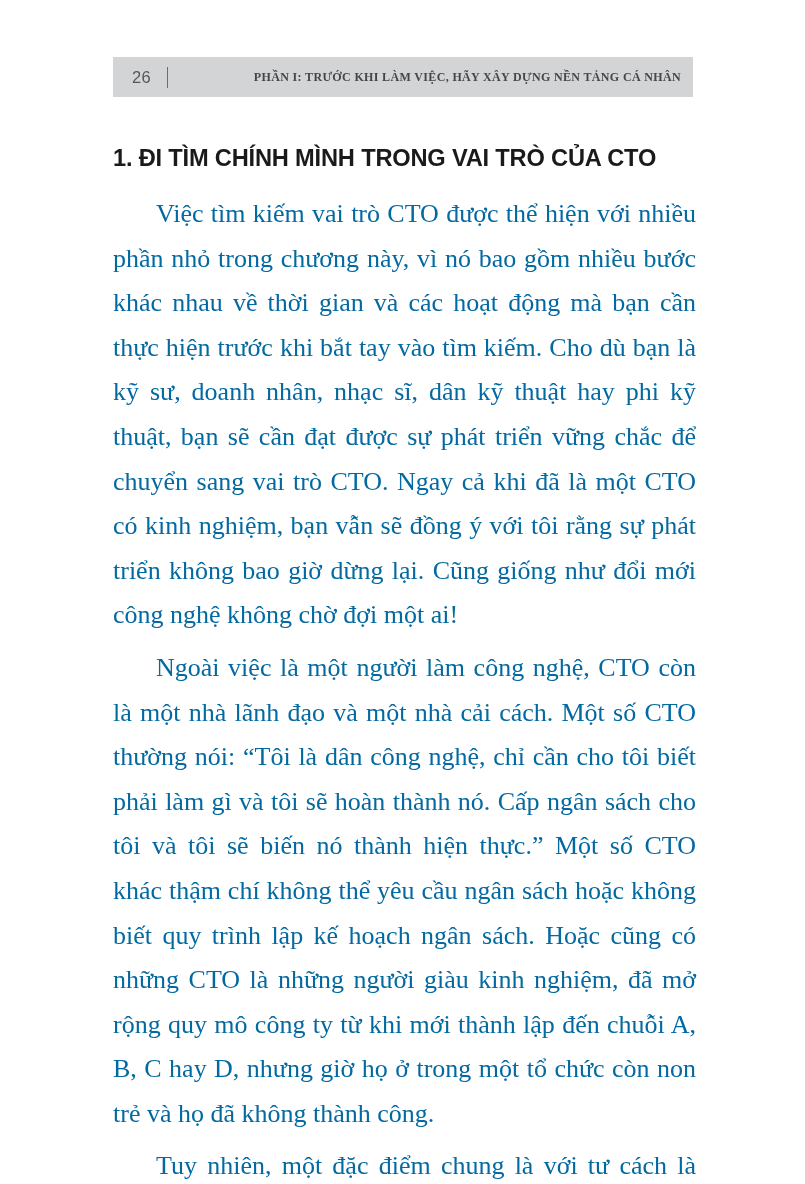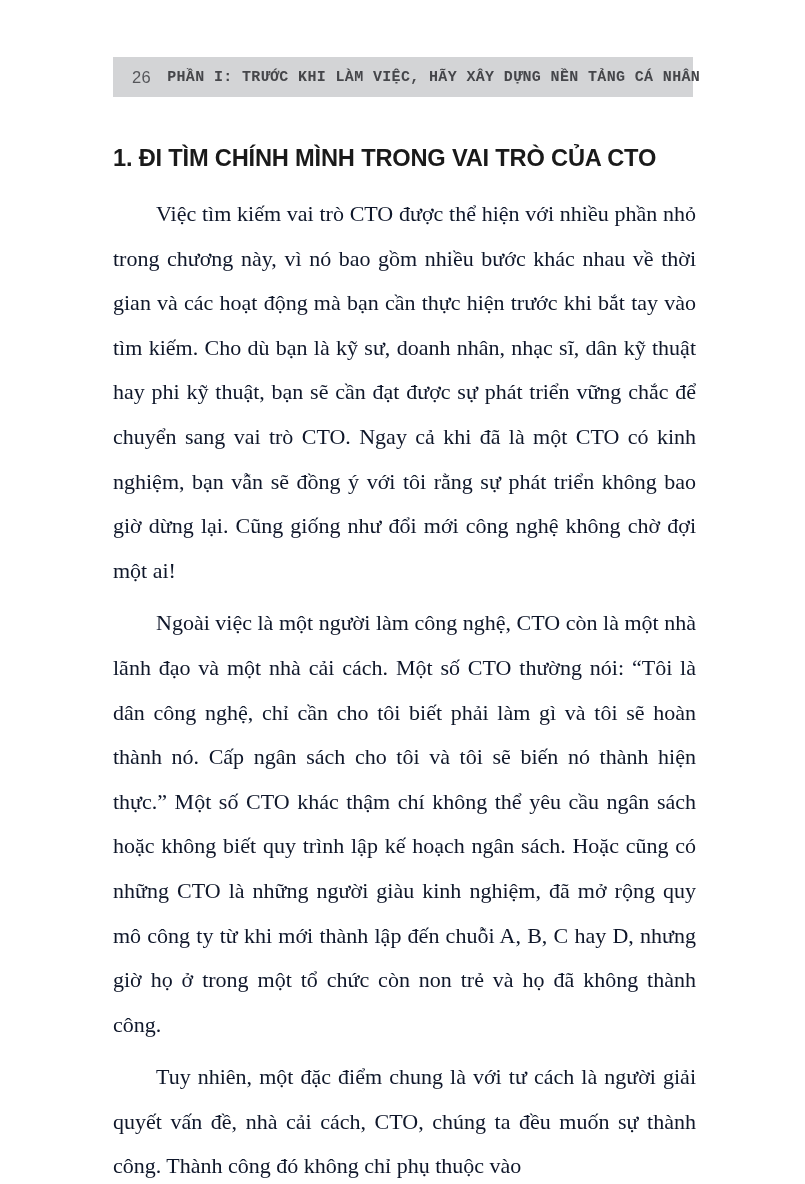--- a/index.html
+++ b/index.html
@@ -45,22 +45,22 @@
   }
   .folio-rule {
     width: 1px;
     height: 21px;
     background: #6c6d71;
     margin-left: 16px;
   }
   .running-head {
     flex: 1;
     text-align: right;
-    font-family: Liberation Mono, monospace;
-    font-size: 15px;
+    font-family: Liberation Serif, serif;
+    font-size: 12px;
     font-weight: 700;
     letter-spacing: 0.35px;
     color: #45464a;
     margin-right: 12px;
     white-space: nowrap;
   }
 
   
   .chapter-title {
     position: absolute;
@@ -80,27 +80,27 @@
 
   
   .body-text {
     position: absolute;
     left: 113px;
     top: 192px;
     width: 583px;
   }
   .para {
     font-family: "Liberation Serif", serif;
-    font-size: 22px;
+    font-size: 26px;
     line-height: 44.6px;
     text-align: justify;
     text-justify: inter-word;
     text-indent: 43px;
     margin: 0 0 0 0;
-    color: #0f172a;
+    color: #0369a1;
     -webkit-hyphens: none;
     hyphens: none;
   }
   .para + .para {
     margin-top: 8px;
   }
 </style>
 </head>
 <body>
 

